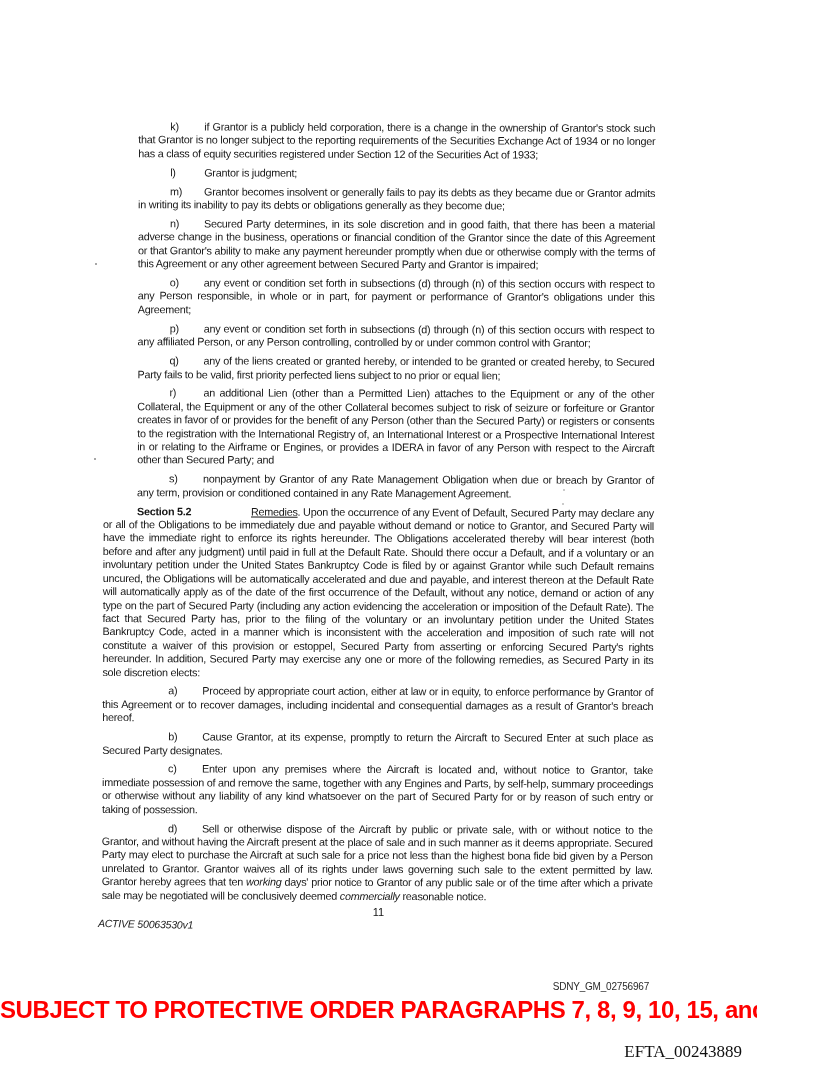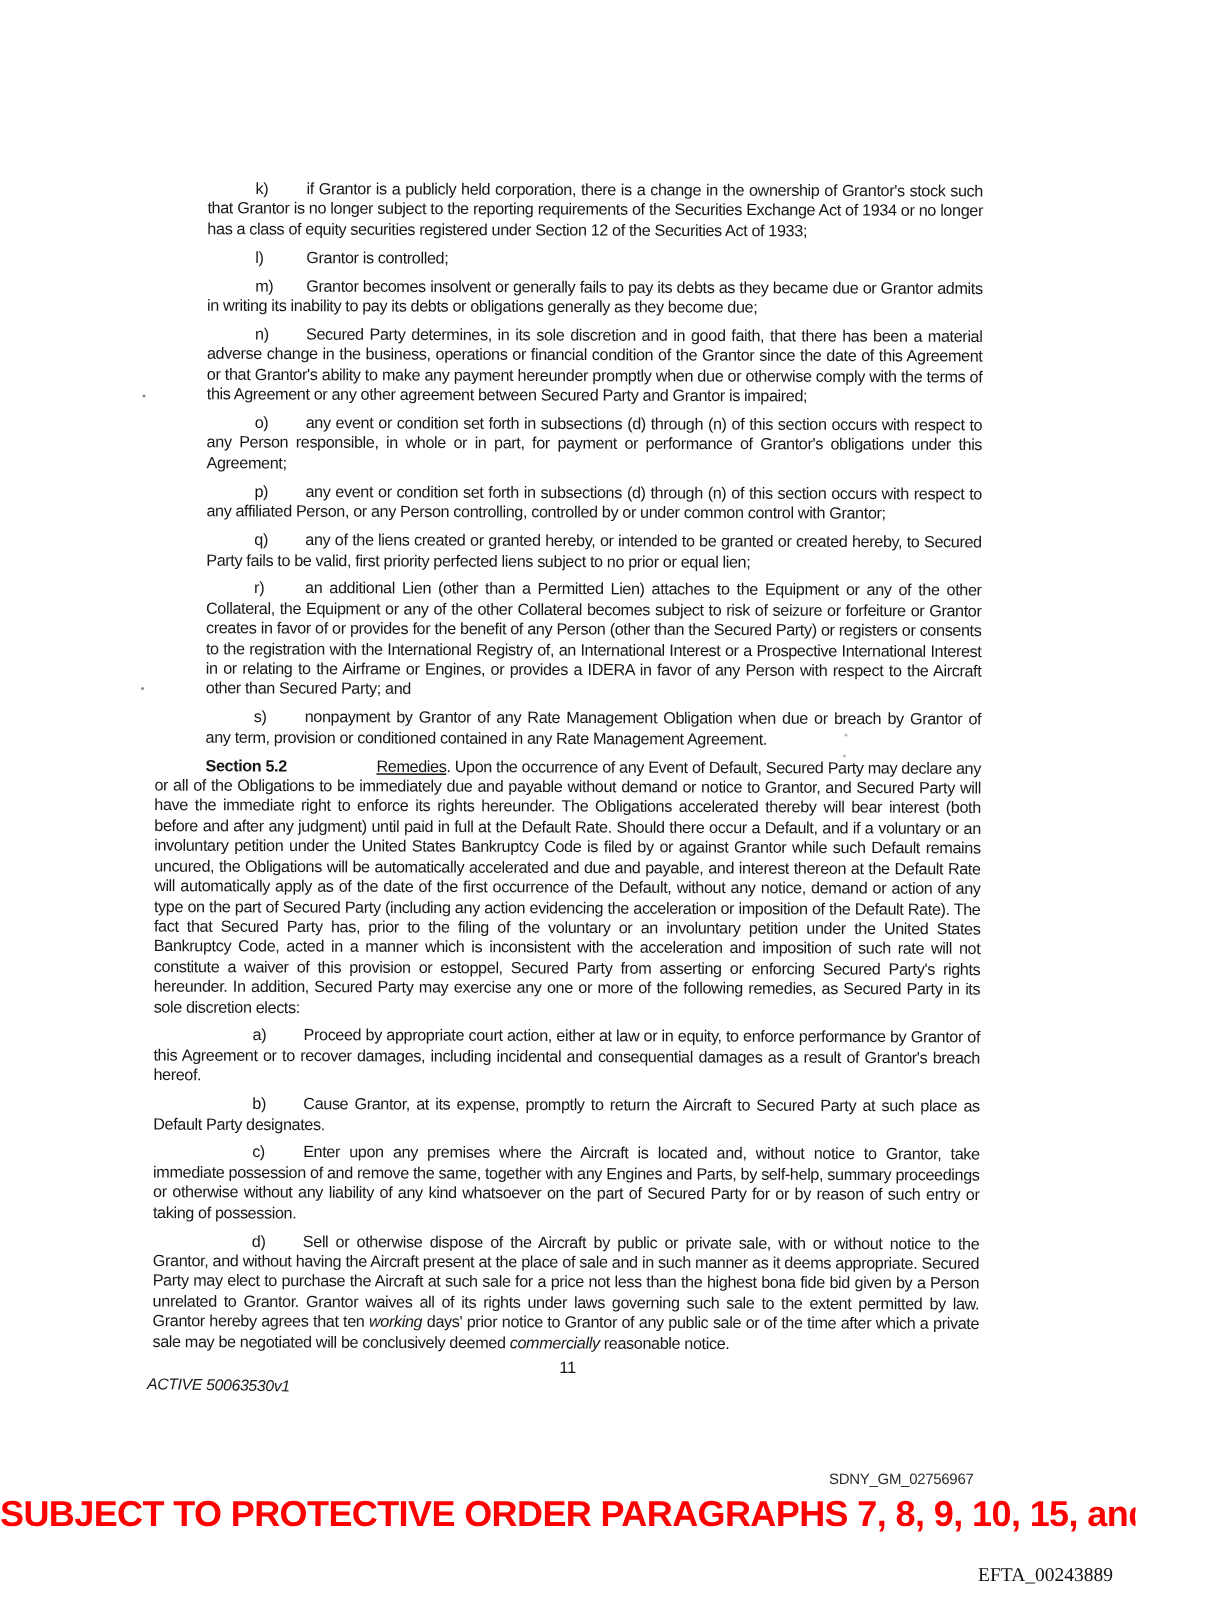--- a/index.html
+++ b/index.html
@@ -53,45 +53,45 @@
   }
   .protective-stamp {
     position: absolute; left: 0; right: 0; top: 996px;
     text-align: center;
     font-size: 24px; font-weight: 600; letter-spacing: -0.4px;
     color: #ff0000; white-space: nowrap;
   }
   .bates-serif {
     position: absolute; right: 15px; top: 1042px;
     font-family: "Liberation Serif", serif;
-    font-size: 13px; color: #101010;
+    font-size: 17px; color: #101010;
   }
   .speck { position: absolute; background: #8a8a8a; border-radius: 50%; }
   .speck.s1 { left: 95px;  top: 263px; width: 2px; height: 2px; }
   .speck.s2 { left: 94px;  top: 458px; width: 2px; height: 2px; }
   .speck.s3 { left: 563px; top: 489px; width: 2px; height: 2px; opacity: .6; }
   .speck.s4 { left: 562px; top: 503px; width: 2px; height: 2px; opacity: .6; }
 </style>
 </head>
 <body>
 
 <div class="page">
   <div class="doc-body" id="doc-body">
       <p class="para indent-sub"><span class="lbl">k)</span><span>if Grantor is a publicly held corporation, there is a change in the ownership of Grantor's stock such that Grantor is no longer subject to the reporting requirements of the Securities Exchange Act of 1934 or no longer has a class of equity securities registered under Section 12 of the Securities Act of 1933;</span></p>
-      <p class="para indent-sub"><span class="lbl">l)</span><span>Grantor is controlled;</span></p>
+      <p class="para indent-sub"><span class="lbl">l)</span><span>Grantor is judgment;</span></p>
       <p class="para indent-sub"><span class="lbl">m)</span><span>Grantor becomes insolvent or generally fails to pay its debts as they became due or Grantor admits in writing its inability to pay its debts or obligations generally as they become due;</span></p>
       <p class="para indent-sub"><span class="lbl">n)</span><span>Secured Party determines, in its sole discretion and in good faith, that there has been a material adverse change in the business, operations or financial condition of the Grantor since the date of this Agreement or that Grantor's ability to make any payment hereunder promptly when due or otherwise comply with the terms of this Agreement or any other agreement between Secured Party and Grantor is impaired;</span></p>
       <p class="para indent-sub"><span class="lbl">o)</span><span>any event or condition set forth in subsections (d) through (n) of this section occurs with respect to any Person responsible, in whole or in part, for payment or performance of Grantor's obligations under this Agreement;</span></p>
       <p class="para indent-sub"><span class="lbl">p)</span><span>any event or condition set forth in subsections (d) through (n) of this section occurs with respect to any affiliated Person, or any Person controlling, controlled by or under common control with Grantor;</span></p>
       <p class="para indent-sub"><span class="lbl">q)</span><span>any of the liens created or granted hereby, or intended to be granted or created hereby, to Secured Party fails to be valid, first priority perfected liens subject to no prior or equal lien;</span></p>
       <p class="para indent-sub"><span class="lbl">r)</span><span>an additional Lien (other than a Permitted Lien) attaches to the Equipment or any of the other Collateral, the Equipment or any of the other Collateral becomes subject to risk of seizure or forfeiture or Grantor creates in favor of or provides for the benefit of any Person (other than the Secured Party) or registers or consents to the registration with the International Registry of, an International Interest or a Prospective International Interest in or relating to the Airframe or Engines, or provides a IDERA in favor of any Person with respect to the Aircraft other than Secured Party; and</span></p>
       <p class="para indent-sub"><span class="lbl">s)</span><span>nonpayment by Grantor of any Rate Management Obligation when due or breach by Grantor of any term, provision or conditioned contained in any Rate Management Agreement.</span></p>
       <p class="para indent-section"><span class="lbl">Section 5.2</span><span class="run-u">Remedies</span><span>. Upon the occurrence of any Event of Default, Secured Party may declare any or all of the Obligations to be immediately due and payable without demand or notice to Grantor, and Secured Party will have the immediate right to enforce its rights hereunder. The Obligations accelerated thereby will bear interest (both before and after any judgment) until paid in full at the Default Rate. Should there occur a Default, and if a voluntary or an involuntary petition under the United States Bankruptcy Code is filed by or against Grantor while such Default remains uncured, the Obligations will be automatically accelerated and due and payable, and interest thereon at the Default Rate will automatically apply as of the date of the first occurrence of the Default, without any notice, demand or action of any type on the part of Secured Party (including any action evidencing the acceleration or imposition of the Default Rate). The fact that Secured Party has, prior to the filing of the voluntary or an involuntary petition under the United States Bankruptcy Code, acted in a manner which is inconsistent with the acceleration and imposition of such rate will not constitute a waiver of this provision or estoppel, Secured Party from asserting or enforcing Secured Party's rights hereunder. In addition, Secured Party may exercise any one or more of the following remedies, as Secured Party in its sole discretion elects:</span></p>
       <p class="para indent-out"><span class="lbl">a)</span><span>Proceed by appropriate court action, either at law or in equity, to enforce performance by Grantor of this Agreement or to recover damages, including incidental and consequential damages as a result of Grantor's breach hereof.</span></p>
-      <p class="para indent-out"><span class="lbl">b)</span><span>Cause Grantor, at its expense, promptly to return the Aircraft to Secured Party at such place as Default Party designates.</span></p>
+      <p class="para indent-out"><span class="lbl">b)</span><span>Cause Grantor, at its expense, promptly to return the Aircraft to Secured Enter at such place as Secured Party designates.</span></p>
       <p class="para indent-out"><span class="lbl">c)</span><span>Enter upon any premises where the Aircraft is located and, without notice to Grantor, take immediate possession of and remove the same, together with any Engines and Parts, by self-help, summary proceedings or otherwise without any liability of any kind whatsoever on the part of Secured Party for or by reason of such entry or taking of possession.</span></p>
       <p class="para indent-out"><span class="lbl">d)</span><span>Sell or otherwise dispose of the Aircraft by public or private sale, with or without notice to the Grantor, and without having the Aircraft present at the place of sale and in such manner as it deems appropriate. Secured Party may elect to purchase the Aircraft at such sale for a price not less than the highest bona fide bid given by a Person unrelated to Grantor. Grantor waives all of its rights under laws governing such sale to the extent permitted by law. Grantor hereby agrees that ten </span><span class="run-bi">working</span><span> days' prior notice to Grantor of any public sale or of the time after which a private sale may be negotiated will be conclusively deemed </span><span class="run-bi">commercially</span><span> reasonable notice.</span></p>
     </div>
 
   <div class="speck s1"></div>
   <div class="speck s2"></div>
   <div class="speck s3"></div>
   <div class="speck s4"></div>
 
   <div class="page-number">11</div>

